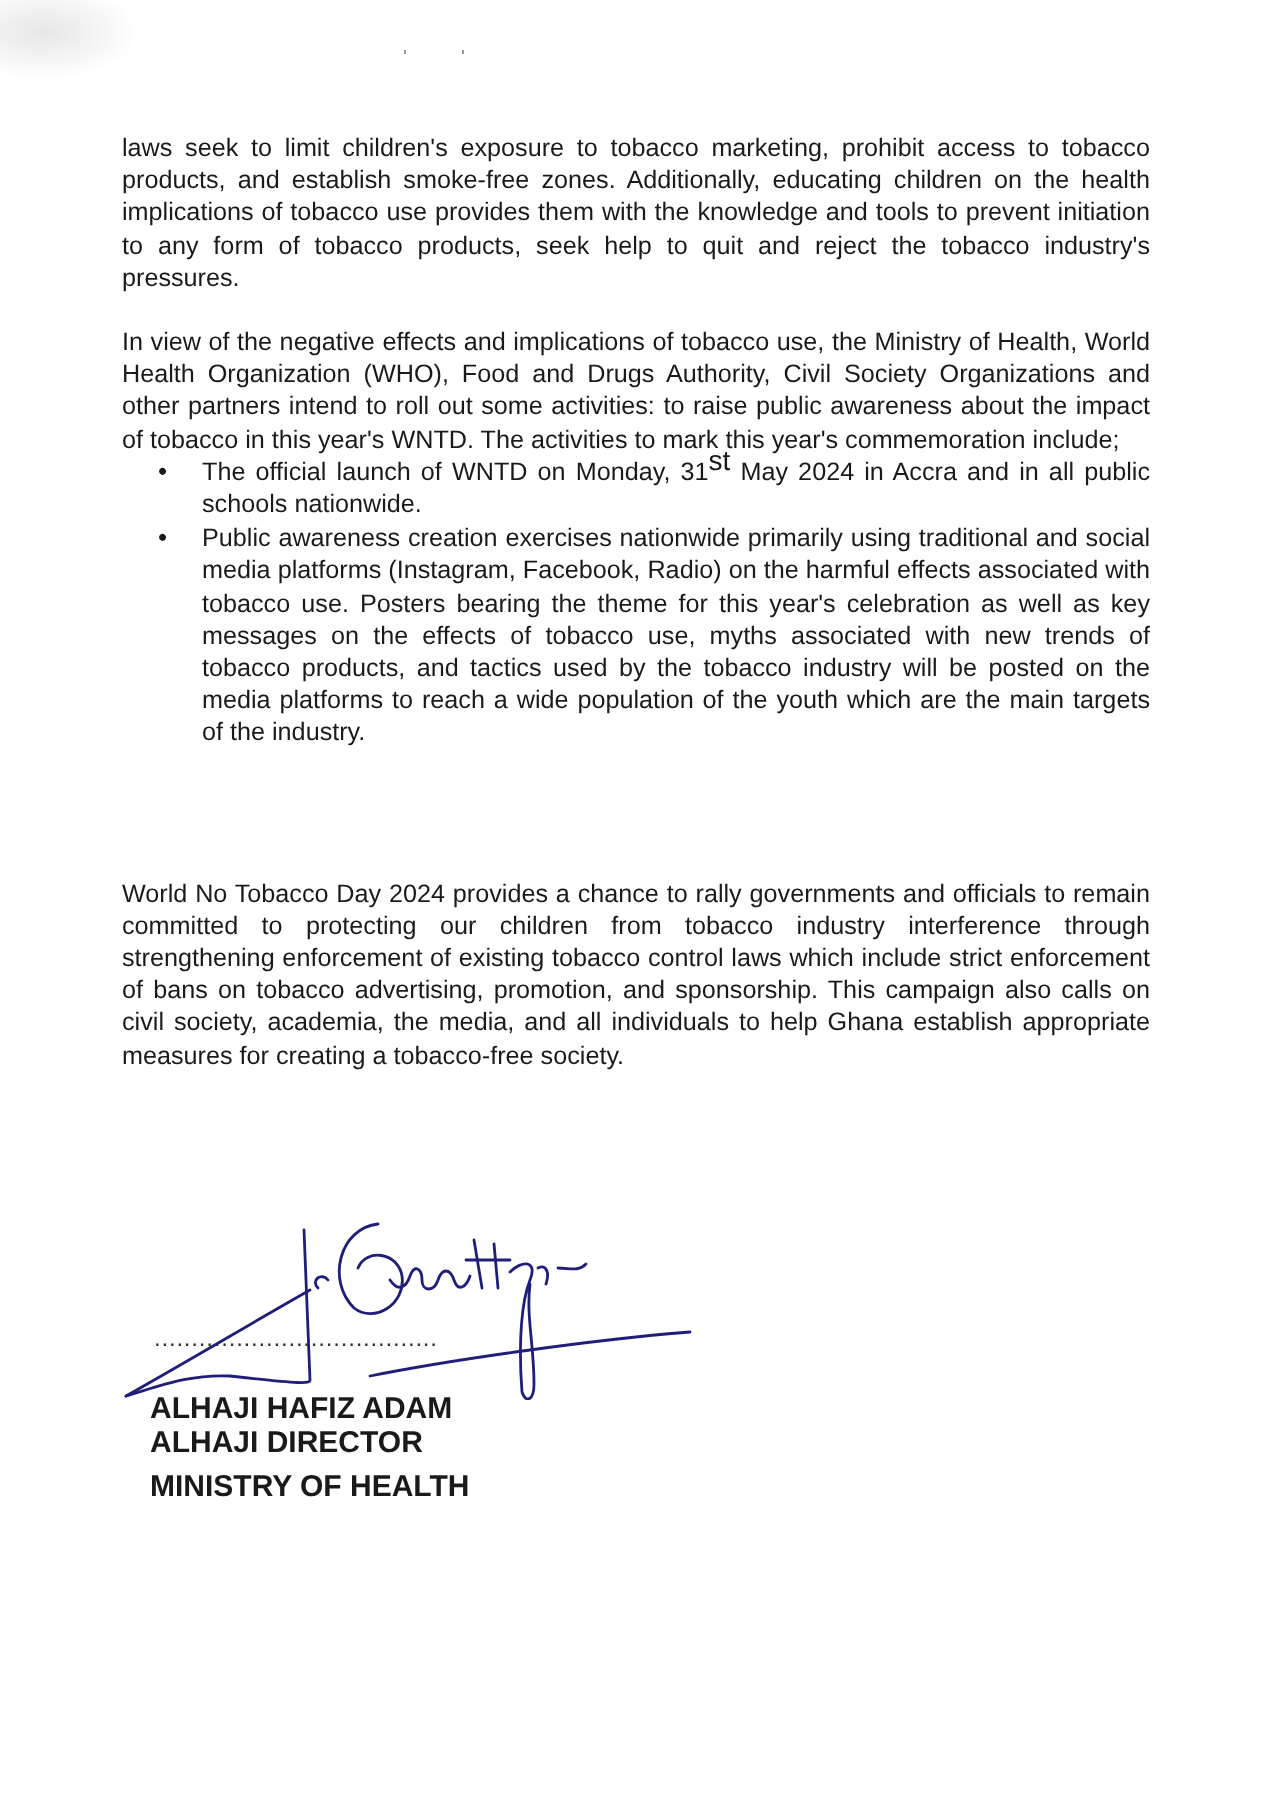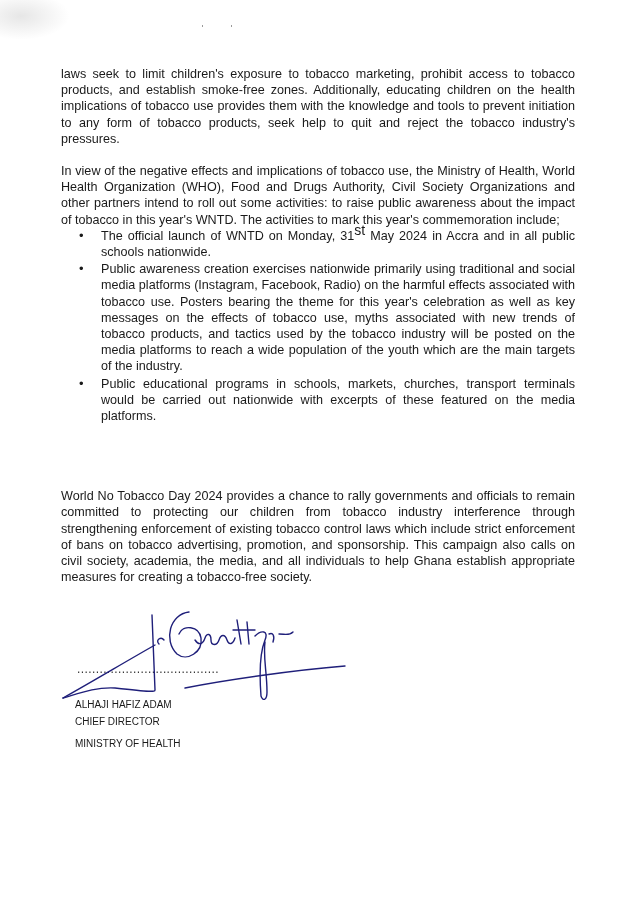--- a/index.html
+++ b/index.html
@@ -27,40 +27,39 @@
     }
     sup { font-size: 14px; line-height: 0; }
     .p3 { margin-top: 64px; }
     .sig-block { position: absolute; left: 75px; top: 600px; width: 300px; height: 160px; }
     .dots {
       position: absolute; left: 2px; top: 63px; font-size: 12px; letter-spacing: 0.4px;
       color: #333; line-height: 12px;
     }
     .signature { position: absolute; left: -20px; top: 0; }
     .name-lines {
-      position: absolute; left: 75px; top: 696px; font-weight: normal; font-size: 10px; line-height: 17px;
+      position: absolute; left: 75px; top: 696px; font-weight: bold; font-size: 15px; line-height: 17px;
     }
     .name-lines .ministry { margin-top: 5px; display: block; }
   </style>
 </head>
 <body>
 
 <div class="smudge"></div>
 <div class="speck" style="left:202px;top:25px;"></div>
 <div class="speck" style="left:231px;top:25px;"></div>
 
 <div class="page">
   <p class="p1 last-left">laws seek to limit children's exposure to tobacco marketing, prohibit access to tobacco products, and establish smoke-free zones. Additionally, educating children on the health implications of tobacco use provides them with the knowledge and tools to prevent initiation to any form of tobacco products, seek help to quit and reject the tobacco industry's pressures.</p>
   <p class="p2 last-left">In view of the negative effects and implications of tobacco use, the Ministry of Health, World Health Organization (WHO), Food and Drugs Authority, Civil Society Organizations and other partners intend to roll out some activities: to raise public awareness about the impact of tobacco in this year's WNTD. The activities to mark this year's commemoration include;</p>
   <ul class="acts">
     <li style="text-align-last:left;">
       <span>The official launch of WNTD on Monday, 31</span><sup>st</sup><span> May 2024 in Accra and in all public schools nationwide.</span>
     </li>
     <li style="text-align-last:left;">Public awareness creation exercises nationwide primarily using traditional and social media platforms (Instagram, Facebook, Radio) on the harmful effects associated with tobacco use. Posters bearing the theme for this year's celebration as well as key messages on the effects of tobacco use, myths associated with new trends of tobacco products, and tactics used by the tobacco industry will be posted on the media platforms to reach a wide population of the youth which are the main targets of the industry.</li>
-    <li style="text-align-last:left;">Public educational programs in schools, markets, churches, transport terminals would be carried out nationwide with excerpts of these featured on the media platforms.</li>
   </ul>
   <p class="p3 last-left">World No Tobacco Day 2024 provides a chance to rally governments and officials to remain committed to protecting our children from tobacco industry interference through strengthening enforcement of existing tobacco control laws which include strict enforcement of bans on tobacco advertising, promotion, and sponsorship. This campaign also calls on civil society, academia, the media, and all individuals to help Ghana establish appropriate measures for creating a tobacco-free society.</p>
 </div>
 
 <div class="sig-block">
   <div class="dots">......................................</div>
   <svg class="signature" width="300" height="100" viewBox="0 0 300 100">
     <g fill="none" stroke="#1f1f7a" stroke-width="1.4" stroke-linecap="round" stroke-linejoin="round">
       <path d="M8 98 C 40 80, 70 62, 100 45"></path>
       <path d="M97 15 L 100 90 C 100 92, 96 92, 60 88 C 40 87, 25 93, 8 98"></path>
@@ -73,15 +72,15 @@
       <path d="M200 36 c 6 -6 14 -6 10 4 c -4 10 -6 30 -4 56 c 2 6 6 4 6 -4 c 0 -20 -4 -34 -2 -50"></path>
       <path d="M214 34 c 4 -2 6 2 4 8"></path>
       <path d="M224 34 c 6 0 10 2 14 -2"></path>
       <path d="M130 88 C 170 80, 240 70, 290 66"></path>
     </g>
   </svg>
 </div>
 
 <div class="name-lines">
   <span style="display:block">ALHAJI HAFIZ ADAM</span>
-  <span style="display:block">CHIEF DIRECTOR</span>
+  <span style="display:block">ALHAJI DIRECTOR</span>
   <span class="ministry">MINISTRY OF HEALTH</span>
 </div>
 
 </body></html>

